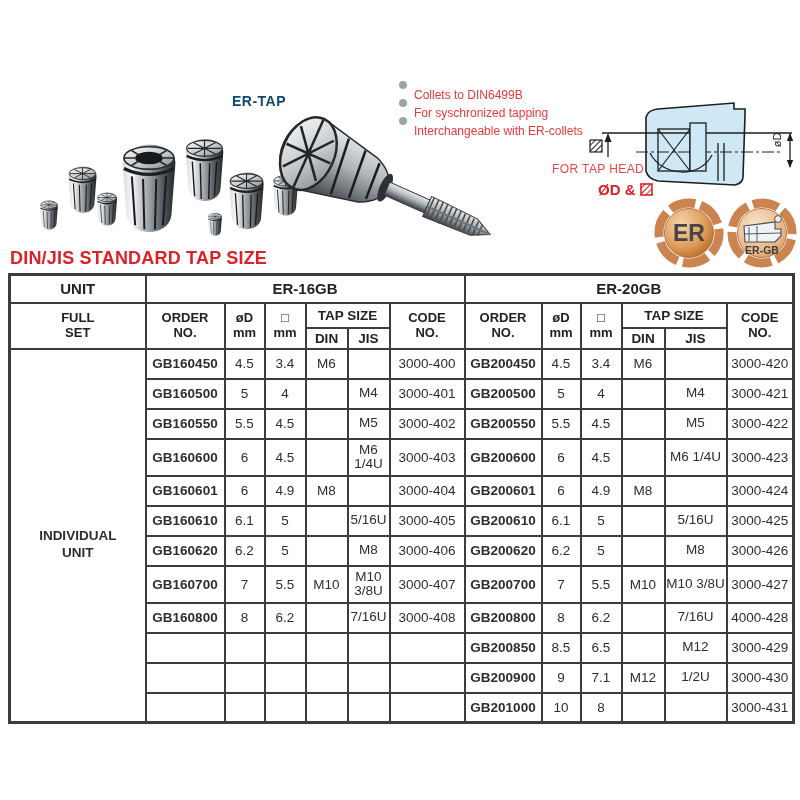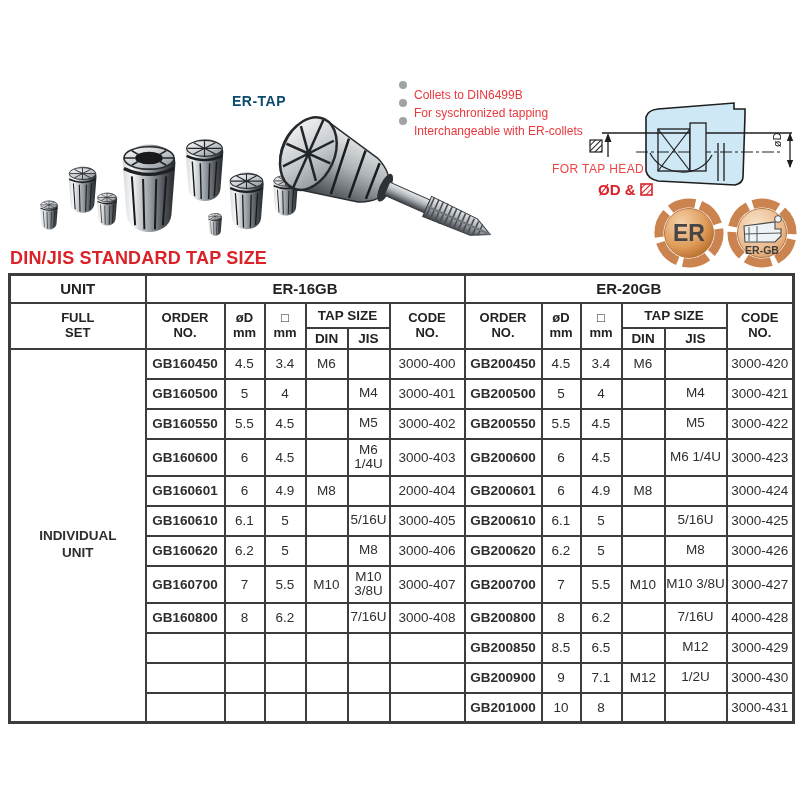--- a/index.html
+++ b/index.html
@@ -335,21 +335,21 @@
         <td class="c-din"></td>
         <td class="c-jis">M6 1/4U</td>
         <td class="c-code peach">3000-423</td>
       </tr>
       <tr>
         <td class="c-order peach">GB160601</td>
         <td class="c-od peach">6</td>
         <td class="c-square peach">4.9</td>
         <td class="c-din peach">M8</td>
         <td class="c-jis peach"></td>
-        <td class="c-code peach">2000-404</td>
+        <td class="c-code peach">3000-404</td>
         <td class="c-order peach">GB200601</td>
         <td class="c-od peach">6</td>
         <td class="c-square peach">4.9</td>
         <td class="c-din peach">M8</td>
         <td class="c-jis peach"></td>
         <td class="c-code peach">3000-424</td>
       </tr>
       <tr>
         <td class="c-order peach">GB160610</td>
         <td class="c-od">6.1</td>

